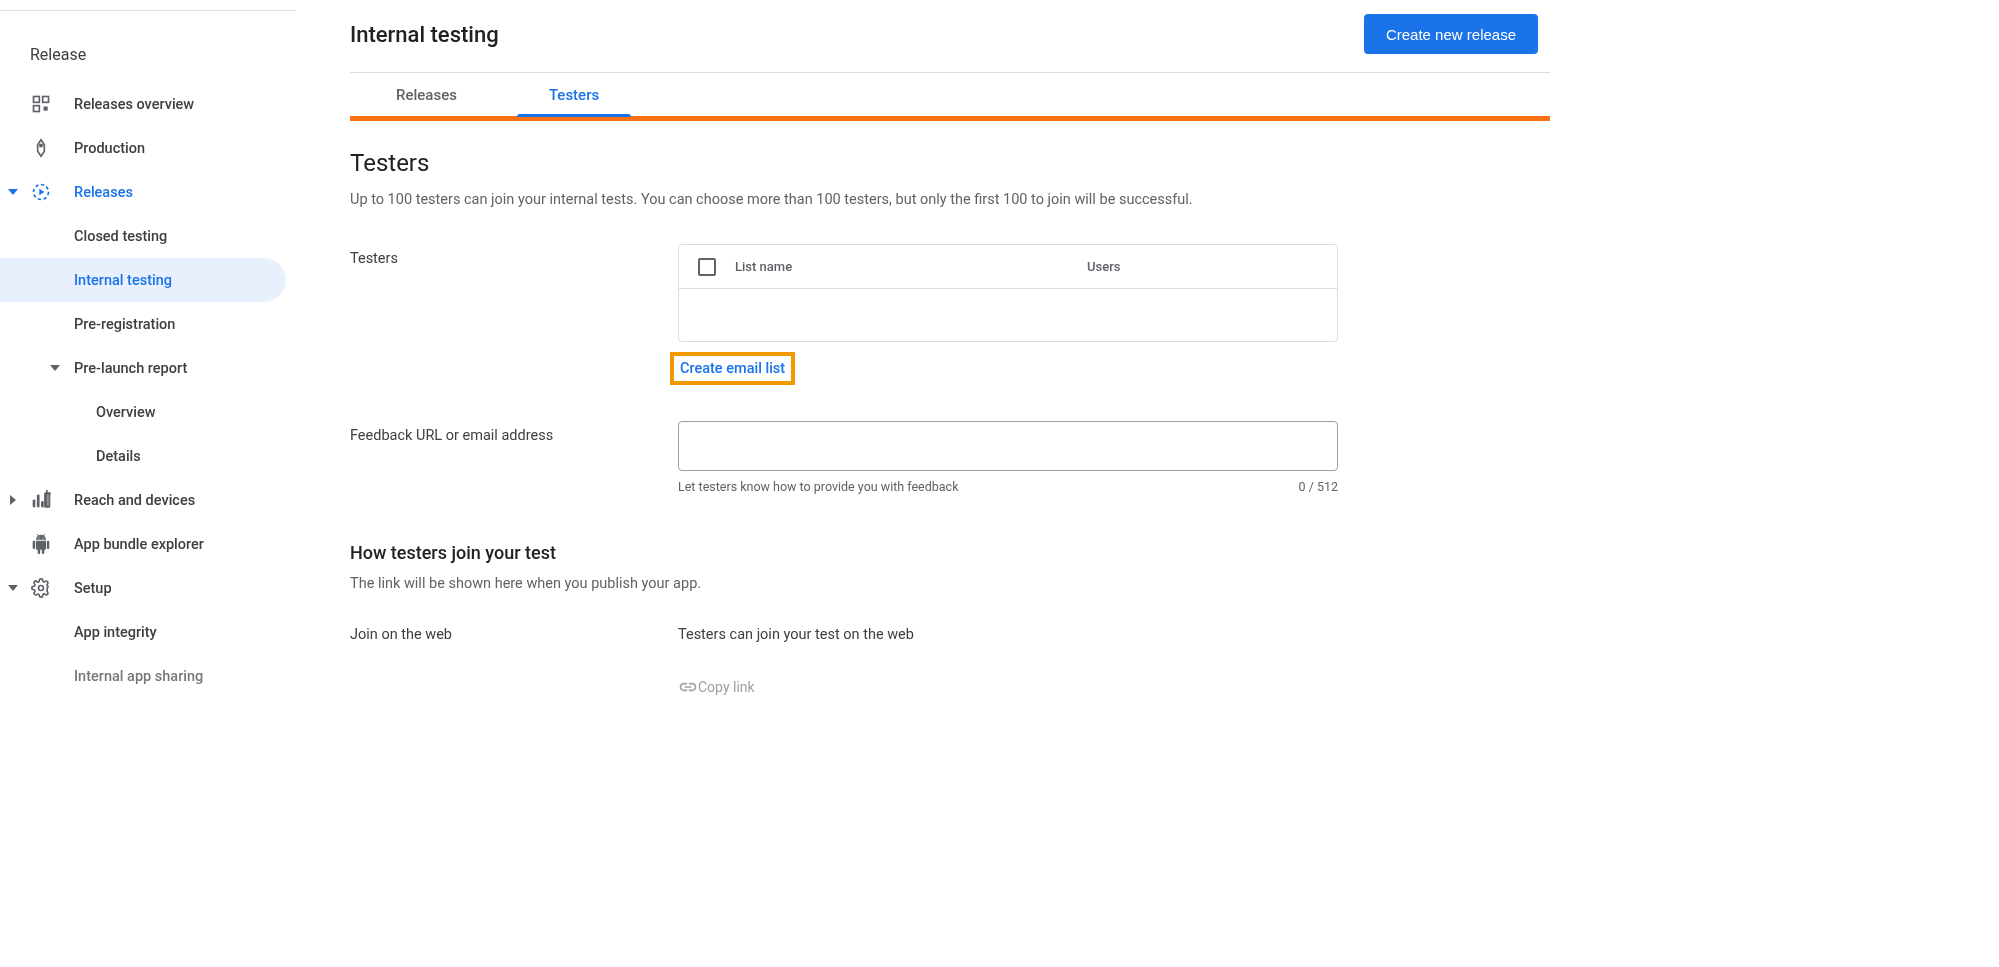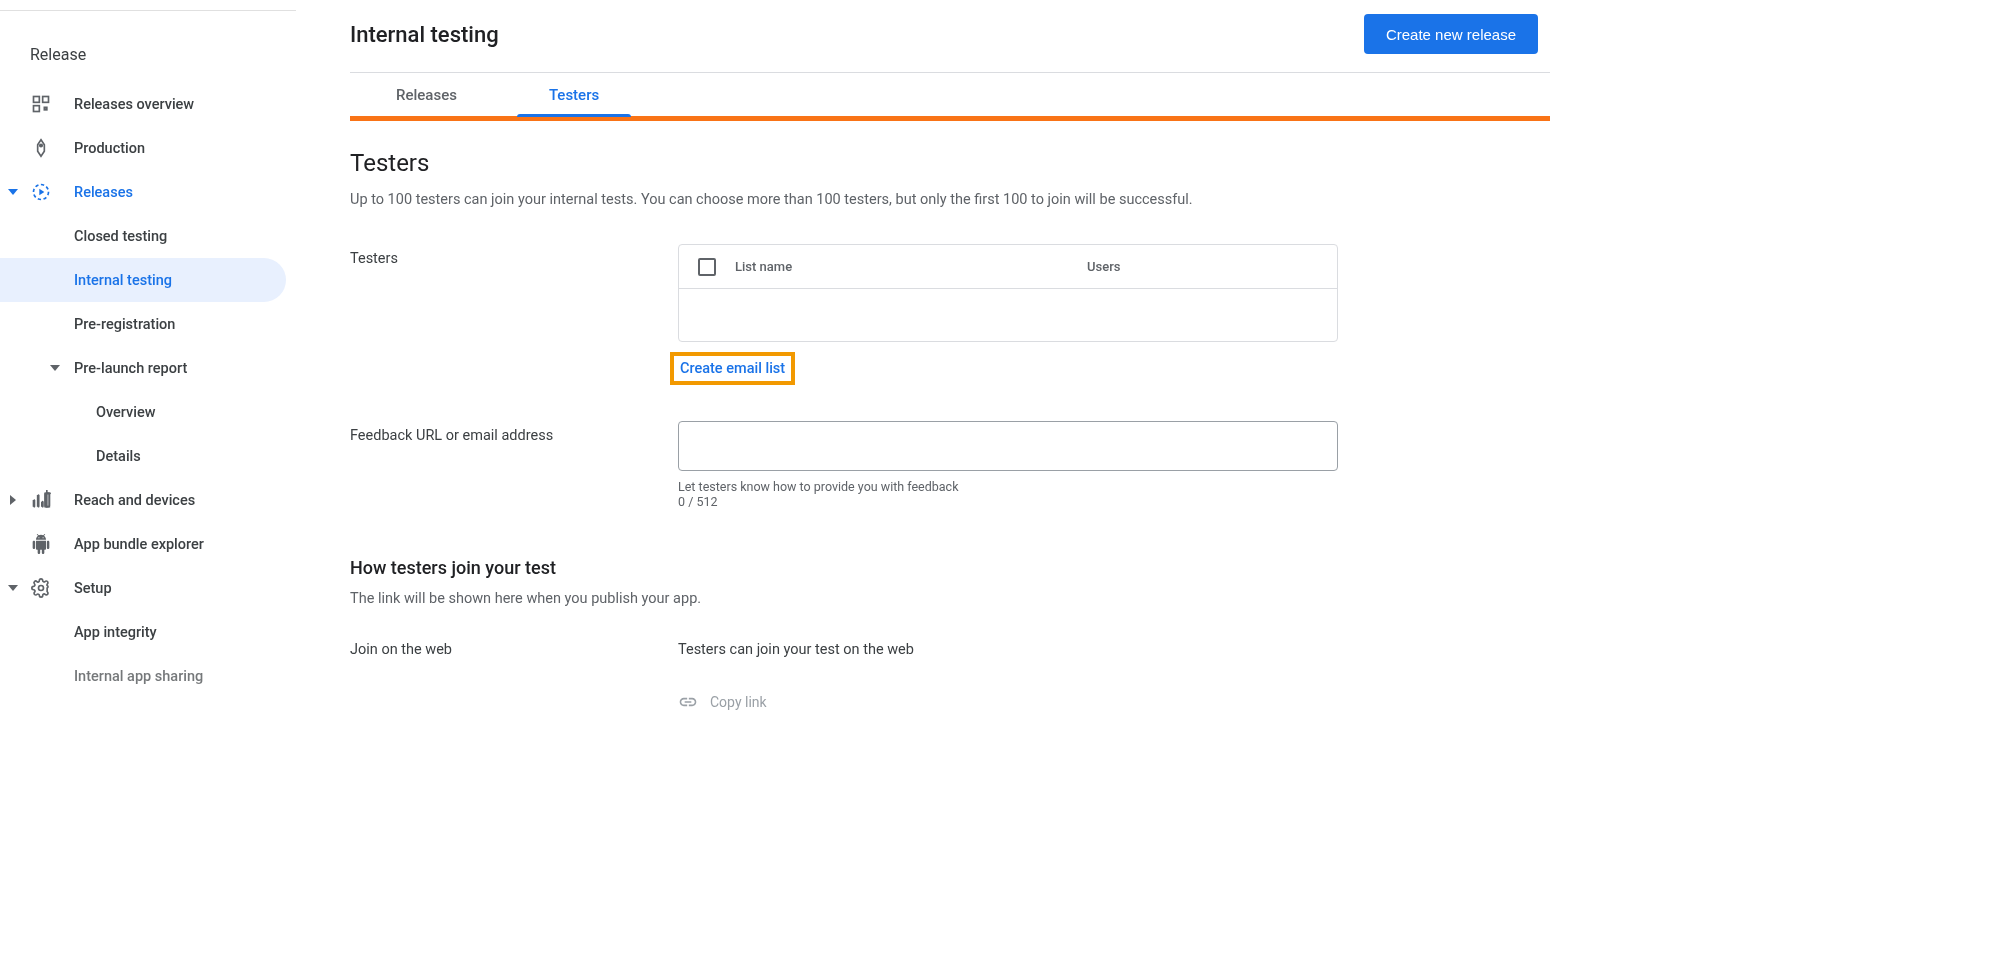--- a/index.html
+++ b/index.html
@@ -141,26 +141,26 @@
   
   .text-input {
     width: 100%;
     height: 50px;
     border: 1px solid #9aa0a6;
     border-radius: 4px;
     padding: 0 12px;
     font-size: 15px;
     outline: none;
   }
-  .helper { display: flex; justify-content: space-between; margin-top: 8px; color: #5f6368; font-size: 12.5px; flex-direction: column; }
+  .helper { display: flex; justify-content: space-between; margin-top: 8px; color: #5f6368; font-size: 12.5px; }
   
   .join-row { display: flex; margin-top: 24px; }
   .join-label { width: 328px; flex-shrink:0; color:#3c4043; font-size:14.5px;}
   .join-body { color: #3c4043; font-size:14.5px;}
-  .copy-link { display: flex; align-items: center; gap: 12px; color: #9aa0a6; margin-top: 34px; cursor:default;}
+  .copy-link { display: flex; align-items: center; color: #9aa0a6; margin-top: 34px; cursor:default;}
   
   svg { display:block; }
 </style>
 </head>
 <body>
 
 <div class="layout">
 
   <aside class="sidebar">
     <div class="sidebar-section-title">Release</div>

